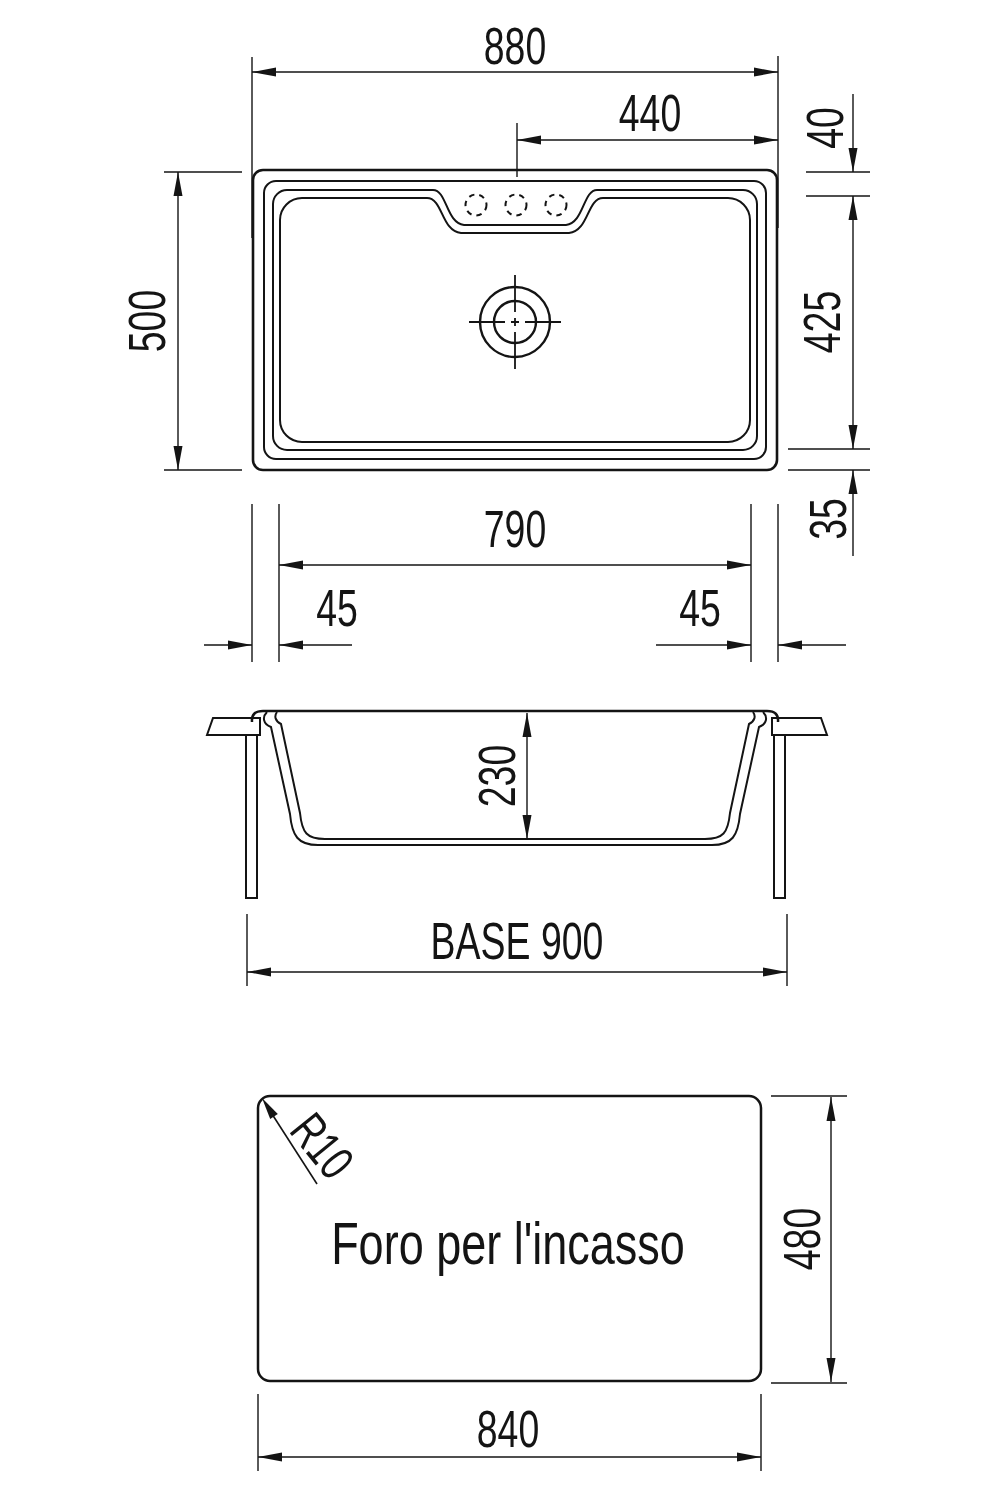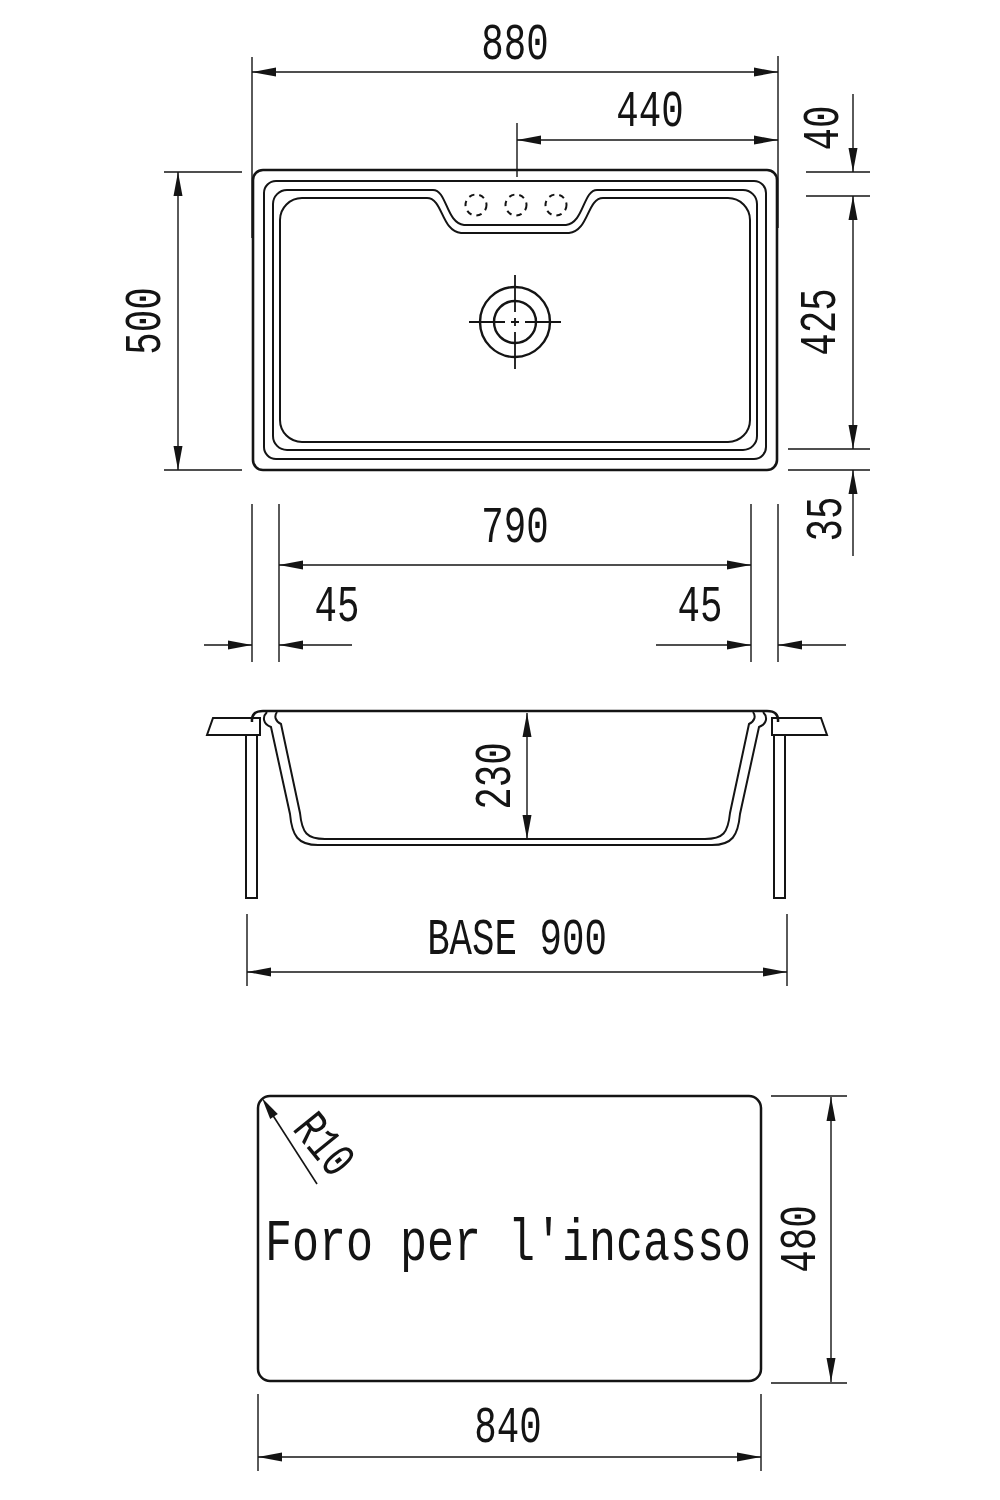--- a/index.html
+++ b/index.html
@@ -1,17 +1,17 @@
 <!DOCTYPE html>
 <html><head>
 <meta charset="utf-8">
 <style>
   html,body{margin:0;padding:0;background:#ffffff;}
   #stage{position:relative;width:1000px;height:1500px;background:#ffffff;overflow:hidden;
-         font-family:Liberation Mono, monospace;}
+         font-family:Liberation Sans, sans-serif;}
   #drawing-svg{position:absolute;left:0;top:0;}
   .t{position:absolute;color:#141414;white-space:nowrap;line-height:1;}
   .dim{font-size:52px;transform:translate(-50%,-50%) scaleX(0.72);}
   .dimv{font-size:52px;transform:translate(-50%,-50%) rotate(-90deg) scaleX(0.72);}
   .dimr{font-size:50px;transform:translate(-50%,-50%) rotate(51deg) scaleX(0.72);}
   .big{font-size:60px;transform:translate(-50%,-50%) scaleX(0.75);}
 </style>
 </head>
 <body>
 

